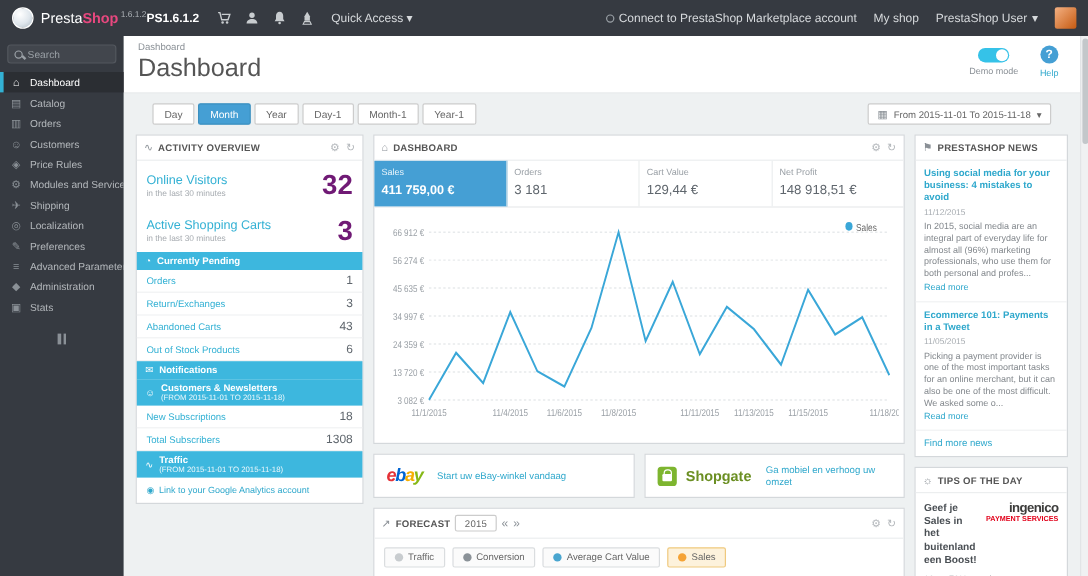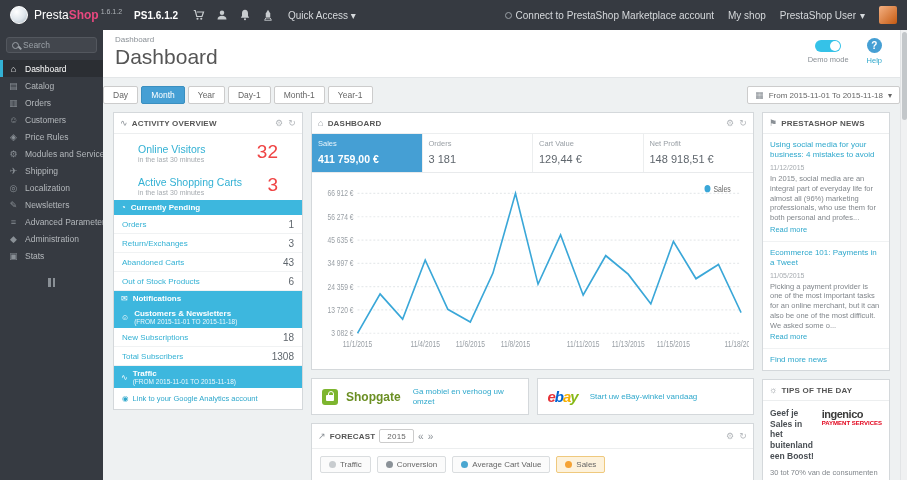--- a/index.html
+++ b/index.html
@@ -10,21 +10,21 @@
   *{box-sizing:border-box;margin:0;padding:0}
   html,body{overflow:hidden}
   body{width:907px;height:480px;font-family:"Liberation Sans",sans-serif;background:var(--bg);position:relative}
 
   
   .topbar{position:absolute;top:0;left:0;width:907px;height:30px;background:var(--dark);color:#d6d9dc;display:flex;align-items:center;padding:0 10px;font-size:10px;z-index:20}
   .logo{width:18px;height:18px;border-radius:50%;background:radial-gradient(circle at 35% 30%,#ffffff,#dfe6ec 55%,#aab6c0);border:1px solid #fff;flex:0 0 auto}
   .brand{margin-left:6px;font-size:12px;color:#fff;white-space:nowrap}
   .brand .shoppart{color:#e8487f;font-weight:bold}
   .brand sup{font-size:7px;color:#aeb3b8;margin-left:2px}
-  .shopver{margin-left:12px;font-weight:bold;color:#fff;font-size:10px}
+  .shopver{font-weight:bold;color:#fff;font-size:10px}
   .tbicons{display:flex;gap:10px;margin-left:14px;align-items:center}
   .tbicon{width:13px;height:13px;display:inline-flex;align-items:center;justify-content:center;cursor:pointer}
   .tbicon svg{display:block}
   .qa{margin-left:14px;cursor:pointer;white-space:nowrap}
   .tb-right{margin-left:auto;display:flex;align-items:center;gap:14px;white-space:nowrap}
   .tb-link{cursor:pointer;display:flex;align-items:center;gap:4px}
   .mk-ic{width:7px;height:7px;border-radius:50%;border:1.5px solid #9aa0a6;display:inline-block}
   .avatar{width:18px;height:18px;border-radius:2px;background:linear-gradient(135deg,#f4b183,#c55a11)}
 
   
@@ -46,42 +46,42 @@
   .page-head{background:#fff;border-bottom:1px solid #e3e6e8;padding:5px 12px 8px;position:relative}
   .breadcrumb{font-size:8px;color:#8a9096}
   .page-title{font-size:21px;font-weight:400;color:#555;margin-top:1px}
   .head-ctrls{position:absolute;right:18px;top:8px;display:flex;gap:18px;text-align:center}
   .toggle{width:26px;height:12px;border-radius:7px;background:#35c2e8;position:relative;cursor:pointer;margin:2px auto 0}
   .toggle .knob{position:absolute;right:1px;top:1px;width:10px;height:10px;border-radius:50%;background:#fff}
   .helpq{width:15px;height:15px;border-radius:50%;background:var(--blue);color:#fff;font-size:10px;line-height:15px;margin:0 auto;cursor:pointer;font-weight:bold;text-align:center}
   .hlbl{font-size:7.5px;color:#8a9096;margin-top:3px}
   .hlbl.blue{color:var(--link)}
 
-  .toolbar{display:flex;align-items:center;padding:8px 0 6px;gap:3px}
+  .toolbar{display:flex;align-items:center;padding:8px 24px 6px;gap:3px}
   .tbtn{font-size:8.5px;color:#666;background:#fff;border:1px solid #ccc;border-radius:2px;padding:3px 9px;cursor:pointer;font-family:"Liberation Sans",sans-serif}
   .tbtn.active{background:var(--blue);border-color:#3a8fc0;color:#fff}
   .datebtn{margin-left:auto;background:#fff;border:1px solid #ccc;border-radius:2px;font-size:8px;color:#666;padding:3px 7px;display:flex;align-items:center;gap:5px;cursor:pointer}
   .datebtn .cal{color:#8a9096;font-size:9px}
 
   .content{display:flex;gap:8px;padding:2px 10px 0}
   .col1{width:190px;flex:0 0 auto}
   .col2{flex:1;min-width:0}
   .col3{width:128px;flex:0 0 auto}
 
   .panel{background:#fff;border:1px solid var(--panelb)}
   .panel-h{display:flex;align-items:center;gap:4px;padding:5px 6px;border-bottom:1px solid #eceeef;font-size:8px;font-weight:bold;color:#555;letter-spacing:.2px}
   .picon{color:#8a9096;font-weight:normal;font-size:9px}
   .ptools{margin-left:auto;display:flex;gap:5px;color:#b3b7bb;font-size:9px;font-weight:normal}
   .ptools span{cursor:pointer}
 
   
-  .big-metric{display:flex;align-items:flex-end;padding:7px 24px 4px}
+  .big-metric{display:flex;align-items:center;padding:7px 8px 4px}
   .bm-label{color:var(--cyan);font-size:10.5px;line-height:1.15}
   .bm-sub{color:#a6abb0;font-size:7px;margin-top:1px}
-  .bm-val{margin-left:auto;font-size:19px;color:#ef4444;font-weight:400}
+  .bm-val{margin-left:auto;font-size:23px;color:#701a75;font-weight:700}
   .cyanbar{background:var(--cyanbar);color:#fff;font-size:8px;font-weight:bold;padding:3px 7px;display:flex;gap:5px;align-items:center}
   .cyanbar .cb-sub{display:block;font-weight:normal;font-size:6.5px;opacity:.9}
   .cyanbar .ci{font-weight:normal}
   .arow{display:flex;justify-content:space-between;align-items:center;padding:3.5px 8px;border-bottom:1px solid #f0f2f3;font-size:8px}
   .arow .lbl{color:var(--cyan)}
   .arow .val{color:#5f666d;font-size:10px}
   .notif{display:flex;text-align:center}
   .notif .ncol{flex:1;padding:5px 4px;border-right:1px solid #f0f2f3;cursor:pointer}
   .notif .ncol:last-child{border-right:0}
   .notif .lbl{color:var(--cyan);font-size:7.5px}
@@ -115,28 +115,28 @@
   .forecast{margin-top:8px}
   .yearbox{border:1px solid #ccc;border-radius:2px;padding:1.5px 7px;font-size:8px;color:#666;font-weight:normal;cursor:pointer;background:#fff}
   .fnav{color:#8a9096;font-weight:normal;font-size:10px;cursor:pointer}
   .legendrow{display:flex;gap:6px;padding:7px 8px}
   .chip{display:flex;align-items:center;gap:4px;border:1px solid #dadddf;background:#fbfbfb;border-radius:2px;padding:3px 8px;font-size:8px;color:#666;cursor:pointer;white-space:nowrap}
   .chip .dot{width:7px;height:7px;border-radius:50%;background:#ccc;flex:0 0 auto}
   .chip.active{background:#fdf2dc;border-color:#efc97e}
 
   
   .news-art{padding:6px 7px;border-bottom:1px solid #f0f2f3;font-size:7.5px;color:#82878c;line-height:1.3}
-  .news-title{color:var(--link);font-weight:normal;font-size:8px;line-height:1.25;cursor:pointer}
+  .news-title{color:var(--link);font-weight:bold;font-size:8px;line-height:1.25;cursor:pointer}
   .news-date{font-size:7px;color:#a6abb0;margin:3px 0 2px}
   .read-more{color:var(--link);cursor:pointer;display:inline-block;margin-top:2px}
   .find-more{padding:6px 7px;font-size:8px;color:var(--link);cursor:pointer}
   .tips{margin-top:8px}
   .tips-top{display:flex;gap:6px;padding:7px;align-items:flex-start}
   .tips-head{font-size:8.5px;font-weight:bold;color:#4a4f54;line-height:1.25;flex:1}
-  .ingen{flex:0 0 auto}
+  .ingen{text-align:right;flex:0 0 auto}
   .ingen .nm{font-size:11px;font-weight:bold;color:#3c3c3b;letter-spacing:-.5px}
   .ingen .sub{font-size:6px;color:#e2001a;font-weight:bold}
   .tips-body{padding:0 7px 8px;font-size:7.5px;color:#82878c;line-height:1.35}
 
   
   .vscroll{position:absolute;right:0;top:30px;width:7px;height:450px;background:#f0f1f2;border-left:1px solid #e2e4e6;z-index:30}
   .vthumb{position:absolute;top:2px;left:1px;width:5px;height:88px;border-radius:3px;background:#c3c7ca;cursor:pointer}
 </style>
 </head>
 <body>
@@ -226,21 +226,21 @@
   <div class="menu-item">
       <span class="mi">✈</span>
       <span>Shipping</span>
     </div>
   <div class="menu-item">
       <span class="mi">◎</span>
       <span>Localization</span>
     </div>
   <div class="menu-item">
       <span class="mi">✎</span>
-      <span>Newsletters</span>
+      <span>Preferences</span>
     </div>
   <div class="menu-item">
       <span class="mi">≡</span>
       <span>Advanced Parameters</span>
     </div>
   <div class="menu-item">
       <span class="mi">◆</span>
       <span>Administration</span>
     </div>
   <div class="menu-item">
@@ -424,27 +424,27 @@
               <text x="430" y="139" text-anchor="middle" font-size="6.8" fill="#9aa0a6" font-family="Liberation Sans, sans-serif">11/18/2015</text>
               <polyline fill="none" stroke="#3aa7d8" stroke-width="1.6" points="42,128 64.82352941176471,95.43712987623374 87.64705882352942,116.33639354535485 110.47058823529412,67.26855710480964 133.29411764705884,108.15842080526399 156.11764705882354,118.69891900360332 178.94117647058823,78.17252075826414 201.76470588235293,12 224.58823529411765,87.25915713614287 247.41176470588235,46.36929343568855 270.2352941176471,96.34579351402162 293.05882352941177,63.63390255365816 315.88235294117646,79.08118439605201 338.70588235294116,103.6151026163246 361.52941176470586,51.821275262415796 384.3529411764706,82.71583894720351 407.1764705882353,70.90321165596114 430,110.8844117186276"></polyline>
               <circle cx="396" cy="8" r="3" fill="#3aa7d8"></circle>
               <text x="402" y="11" font-size="7" fill="#666" font-family="Liberation Sans, sans-serif">Sales</text>
             </svg>
         </div>
       </div>
 
       <div class="modrow">
         <div class="module">
+          <span class="ebay"><span class="e">e</span><span class="b">b</span><span class="a">a</span><span class="y">y</span></span>
+          <span class="mod-link">Start uw eBay-winkel vandaag</span>
+        </div>
+        <div class="module">
           <span class="sg-ic"></span>
           <span class="sg-name">Shopgate</span>
           <span class="mod-link">Ga mobiel en verhoog uw omzet</span>
-        </div>
-        <div class="module">
-          <span class="ebay"><span class="e">e</span><span class="b">b</span><span class="a">a</span><span class="y">y</span></span>
-          <span class="mod-link">Start uw eBay-winkel vandaag</span>
         </div>
       </div>
 
       <div class="panel forecast">
         <div class="panel-h">
           <span class="picon">↗</span>
           <span>FORECAST</span>
           <span class="yearbox">2015</span>
           <span class="fnav">«</span>
           <span class="fnav">»</span>

